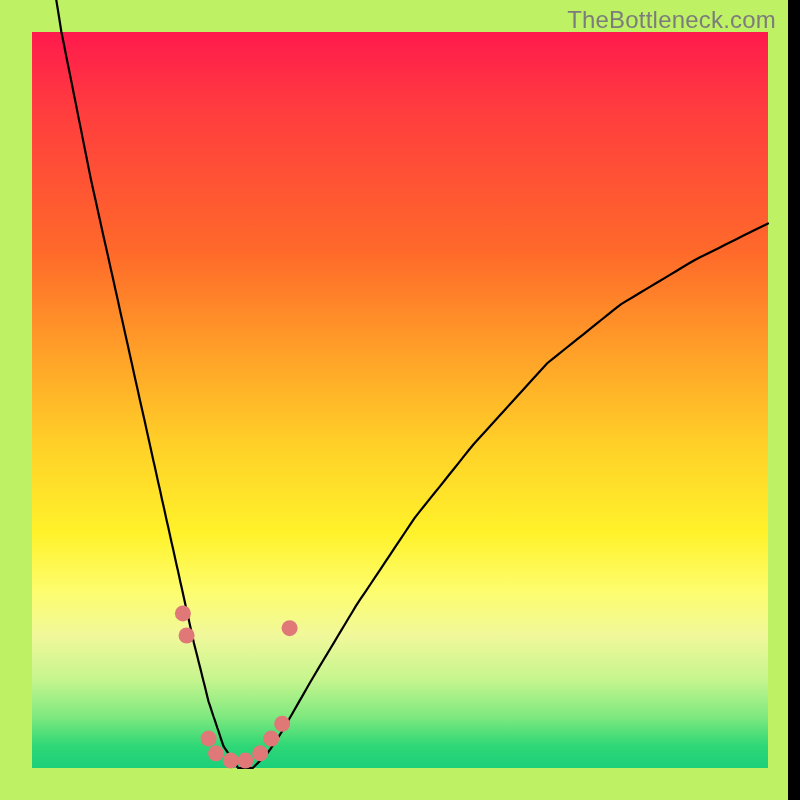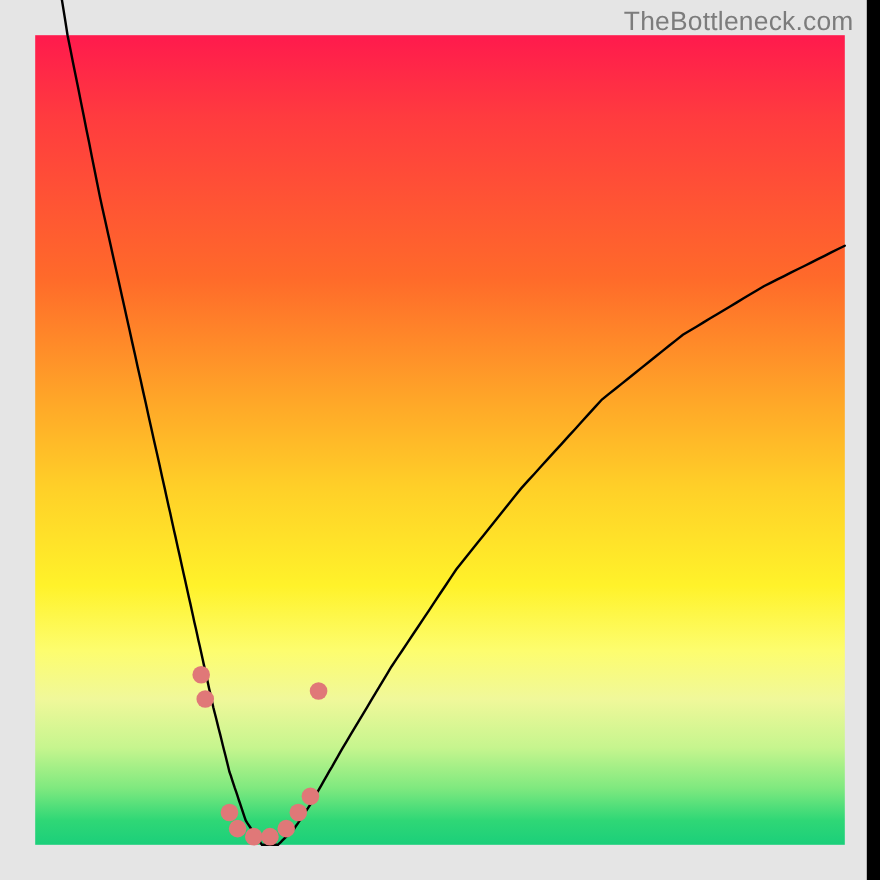--- a/index.html
+++ b/index.html
@@ -10,21 +10,21 @@
     background: #000;
     overflow: hidden;
     font-family: Arial, Helvetica, sans-serif;
   }
   .frame {
     position: absolute;
     left: 0;
     top: 0;
     width: 788px;
     height: 800px;
-    background: #e5e5e5;
+    background: #bef264;
   }
   .plot-area {
     position: absolute;
     left: 32px;
     top: 32px;
     width: 736px;
     height: 736px;
     
     background: linear-gradient(
       to bottom,

